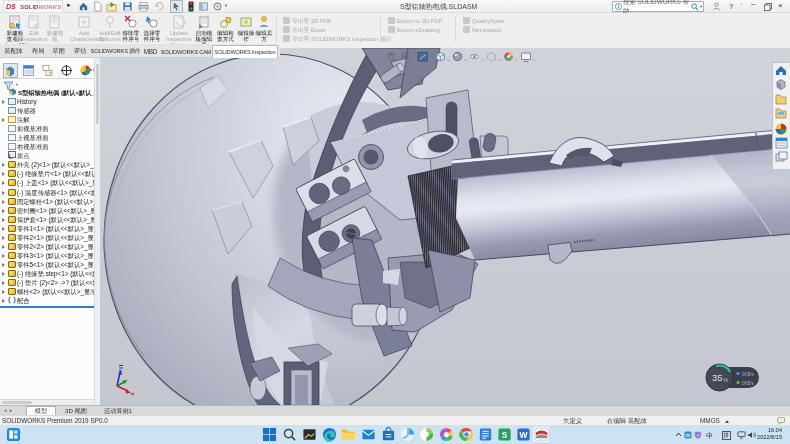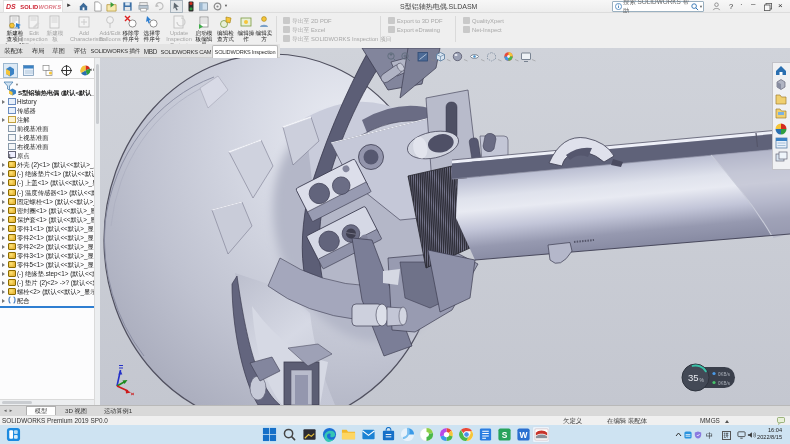--- a/index.html
+++ b/index.html
@@ -540,21 +540,21 @@
     <path d="M9 24 L12.5 8" stroke="#2430c8" stroke-width="1.6"></path>
     <path d="M12.5 8 l-2.2 4.5 h4z" fill="#2430c8"></path>
     <path d="M11 6 h4 M11 3.5 h4" stroke="#2430c8" stroke-width="1"></path>
     <path d="M9 24 L17 19.5" stroke="#1a8a1a" stroke-width="1.5"></path>
     <path d="M19.5 18 l-5 0.5 2 3.5z" fill="#1a8a1a"></path>
     <path d="M9 24 L20 29" stroke="#cc1a1a" stroke-width="1.6"></path>
     <path d="M23 30.5 l-5.5 -3 0.5 4z" fill="#cc1a1a"></path>
     <path d="M23 31 l3 2 M26 31 l-3 2" stroke="#cc1a1a" stroke-width="0.8"></path>
   </svg>
 
-  <div class="abs" style="left:680px;top:363px;z-index:6">
+  <div class="abs" style="left:704px;top:363px;z-index:6">
     <svg width="60" height="30" viewBox="0 0 60 30">
       <rect x="14" y="4" width="41" height="21" rx="10.5" fill="#3a3f4b"></rect>
       <circle cx="15.5" cy="14.5" r="13.5" fill="#434956" stroke="#2e333d" stroke-width="1"></circle>
       <path d="M15.5 2.5 A12 12 0 0 1 27 11" fill="none" stroke="#39c2a8" stroke-width="2" stroke-linecap="round" transform="rotate(-14 15.5 14.5)"></path>
       <text x="8" y="18" font-size="9.5" fill="#e8eaf0" font-family="Liberation Sans">35</text>
       <text x="19.5" y="18.5" font-size="5" fill="#c0c4cc" font-family="Liberation Sans">%</text>
       <circle cx="34" cy="10.5" r="1.6" fill="#4a9ae8"></circle>
       <circle cx="34" cy="19.5" r="1.6" fill="#46c46a"></circle>
       <text x="38" y="12.5" font-size="4.5" fill="#aab0ba" font-family="Liberation Sans">0KB/s</text>
       <text x="38" y="21.5" font-size="4.5" fill="#aab0ba" font-family="Liberation Sans">0KB/s</text>

